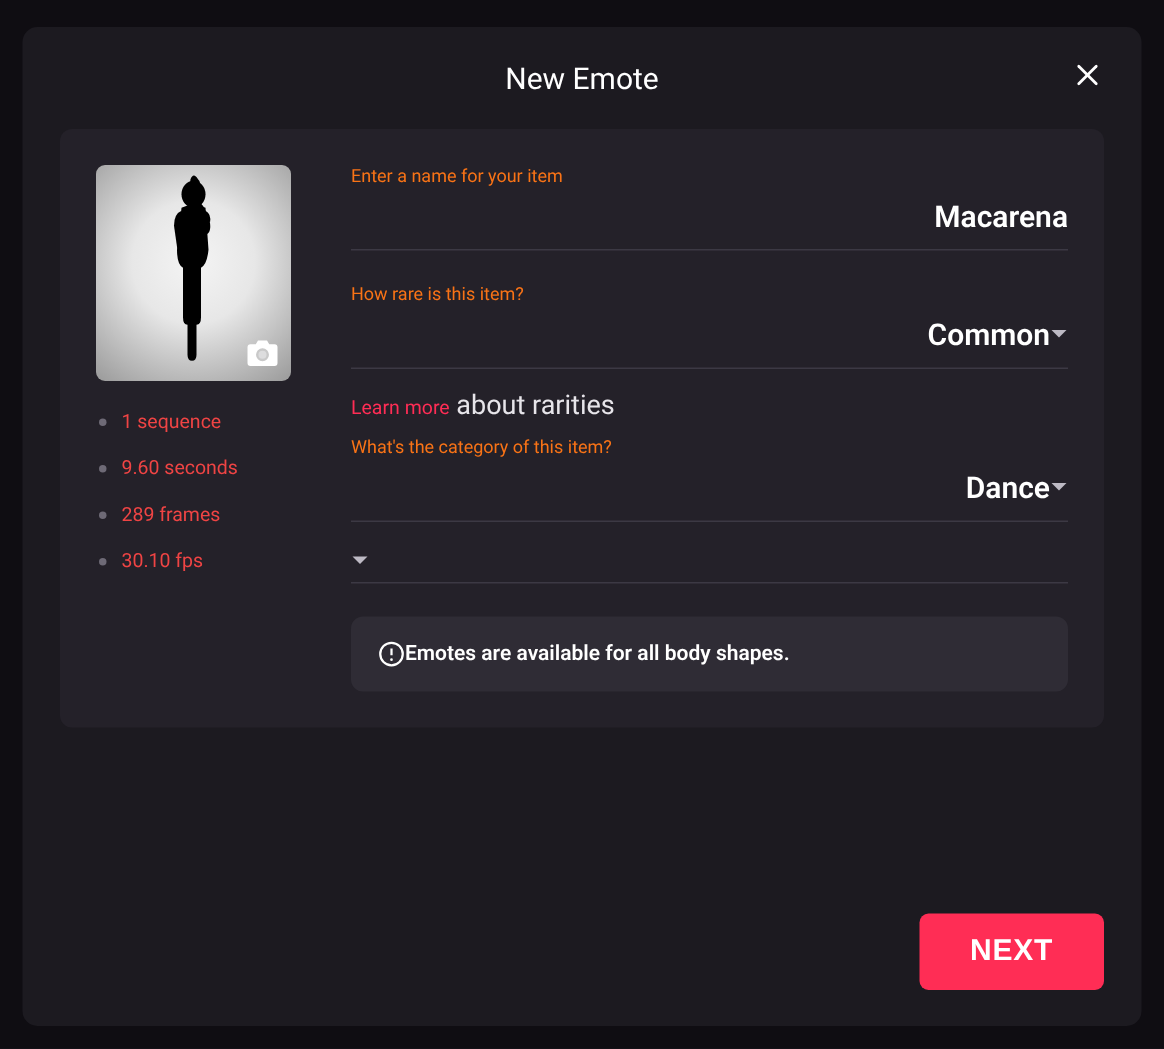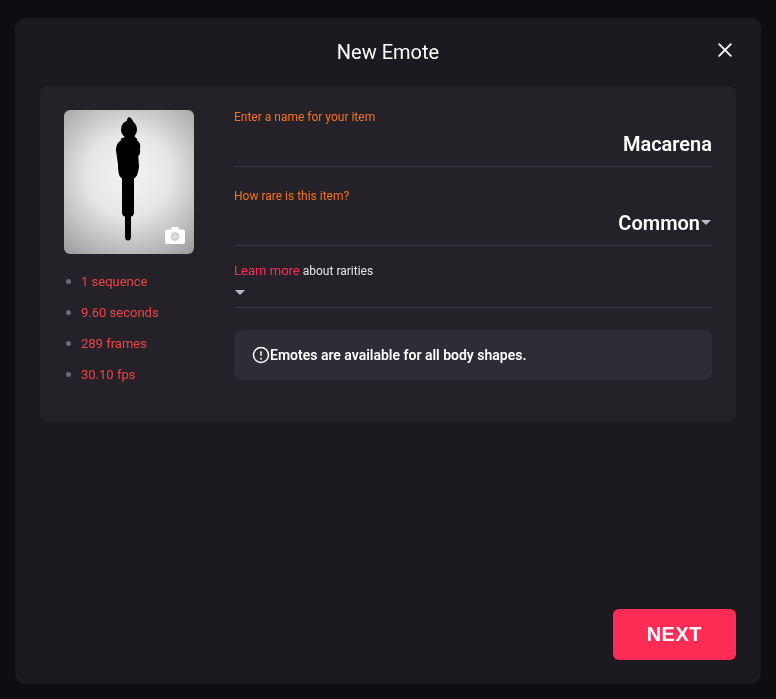--- a/index.html
+++ b/index.html
@@ -129,21 +129,21 @@
   .dropdown-caret {
     color: #bdbac4;
     flex-shrink: 0;
   }
   .learn-link {
     font-size: 13px;
     color: #ff2d55;
     text-decoration: none;
   }
   .learn-text {
-    font-size: 12px;
+    font-size: 18px;
     color: #e7e5ea;
   }
   .rarities-row {
     margin-top: 14px;
     margin-bottom: 10px;
   }
   .info-bar {
     margin-top: 10px;
     background: #2f2c35;
     border-radius: 8px;
@@ -242,20 +242,29 @@
           <span class="field-value">Common</span>
           <svg class="dropdown-caret" width="12" height="8" viewBox="0 0 12 8" fill="currentColor">
               <path d="M1 1 L6 6 L11 1 Z"></path>
             </svg>
         </div>
         <div class="rarities-row">
           <a href="#" class="learn-link">Learn more</a><span class="learn-text"> about rarities</span>
         </div>
       </div>
 
+      <div class="field">
+        <div class="field-label">What's the category of this item?</div>
+        <div class="field-value-row">
+          <span class="field-value">Dance</span>
+          <svg class="dropdown-caret" width="12" height="8" viewBox="0 0 12 8" fill="currentColor">
+              <path d="M1 1 L6 6 L11 1 Z"></path>
+            </svg>
+        </div>
+      </div>
 
       <div class="field">
         <div class="field-value-row">
           <svg class="dropdown-caret" width="12" height="8" viewBox="0 0 12 8" fill="currentColor">
               <path d="M1 1 L6 6 L11 1 Z"></path>
             </svg>
         </div>
       </div>
 
       <div class="info-bar">

